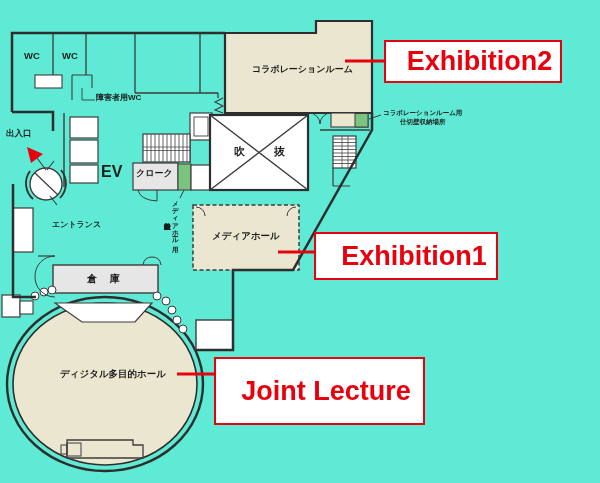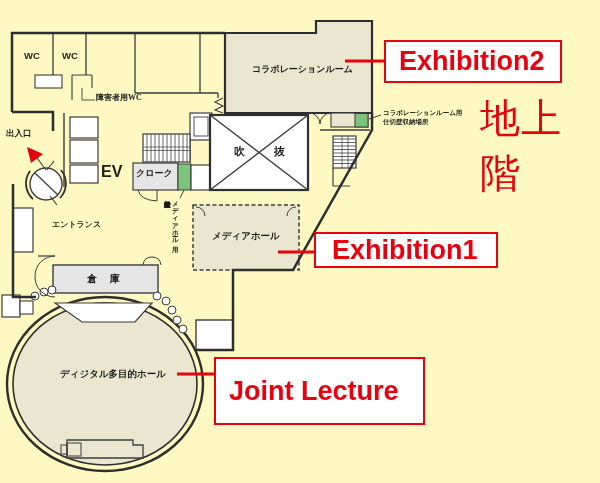--- a/index.html
+++ b/index.html
@@ -1,17 +1,17 @@
 <!DOCTYPE html>
 <html style="--room-fill: #EAE6D0; --gray-fill: #E6E6E6; --green-fill: #7CC47E; --annotation-red: #E8000D; --wall: #2E2E2E;"><head>
 <meta charset="utf-8">
 <style>
   html,body{margin:0;padding:0;background:#fff;}
-  .stage{position:relative;width:600px;height:483px;background:#fef9c3;overflow:hidden;
-         font-family:"Liberation Sans","DejaVu Sans",sans-serif;}
+  .stage{position:relative;width:600px;height:483px;background:#5eead4;overflow:hidden;
+         font-family:"Liberation Sans","DejaVu Sans",sans-serif;text-align:center;}
   .stage svg{position:absolute;left:0;top:0;}
   .lbl{position:absolute;color:#1c1c1c;font-weight:bold;white-space:nowrap;line-height:1.1;}
   .v-lbl{position:absolute;color:#1c1c1c;font-weight:bold;writing-mode:vertical-rl;
          text-orientation:upright;white-space:nowrap;line-height:1.25;}
   .v-lbl span{display:block;}
   .red-box{position:absolute;box-sizing:border-box;border:2.5px solid var(--annotation-red,#E8000D);
            background:#fff;color:var(--annotation-red,#E8000D);font-weight:bold;
            display:flex;flex-direction:column;justify-content:center;}
   .red-box div{line-height:1.2;}
   .floor-tag{position:absolute;color:var(--annotation-red,#E8000D);
@@ -154,21 +154,21 @@
     <path class="f-none s-red" stroke-width="3" d="M345,61 H384 M278,252 H314 M177,374 H214"></path>
   </g>
   <g>
     <polygon points="27,147 43,154 31,163" fill="var(--annotation-red,#E8000D)"></polygon>
     <path class="f-none s-thin" stroke-width="1.1" d="M37,158 L46,170"></path>
   </g>
 </svg>
 
 <div class="lbl" style="left:24px;top:51px;font-size:9.5px;">WC</div>
 <div class="lbl" style="left:62px;top:51px;font-size:9.5px;">WC</div>
-<div class="lbl" style="left:96px;top:94px;font-size:8px;font-family:Liberation Serif, serif;">障害者用WC</div>
+<div class="lbl" style="left:96px;top:94px;font-size:8px;">障害者用WC</div>
 <div class="lbl" style="left:6px;top:129px;font-size:8.5px;">出入口</div>
 <div class="lbl" style="left:77px;top:163px;font-size:16px;padding-left:24px;">EV</div>
 <div class="lbl" style="left:52px;top:221px;font-size:8px;">エントランス</div>
 <div class="lbl" style="left:136px;top:169px;font-size:9px;">クローク</div>
 <div class="lbl" style="left:234px;top:145px;font-size:11px;letter-spacing:9px;">吹　抜</div>
 <div class="lbl" style="left:252px;top:65px;font-size:9px;">コラボレーションルーム</div>
 <div class="lbl" style="left:212px;top:231px;font-size:9.5px;">メディアホール</div>
 <div class="lbl" style="left:87px;top:273px;font-size:10px;letter-spacing:5px;">倉 庫</div>
 <div class="lbl" style="left:60px;top:369px;font-size:9.5px;">ディジタル多目的ホール</div>
 
@@ -177,22 +177,21 @@
   <div>仕切壁収納場所</div>
 </div>
 <div class="v-lbl" style="left:163px;top:196px;font-size:6.5px;">
   <span>メディアホール用</span>
   <span>仕切壁収納場所</span>
 </div>
 
 <div class="red-box" style="left:384px;top:40px;width:178px;height:43px;padding-left:13px;font-size:27px;">
   <div>Exhibition2</div>
 </div>
-<div class="red-box" style="left:314px;top:232px;width:184px;height:36px;padding-left:16px;font-size:27px;">
+<div class="red-box" style="left:314px;top:232px;width:184px;height:48px;padding-left:16px;font-size:27px;">
   <div>Exhibition1</div>
 </div>
 <div class="red-box" style="left:214px;top:357px;width:211px;height:68px;padding-left:13px;font-size:27px;">
   <div>Joint Lecture</div>
 </div>
 
-<div class="floor-tag" style="left:480px;top:91px;">地上階</div>
 
 </div>
 
 </body></html>

